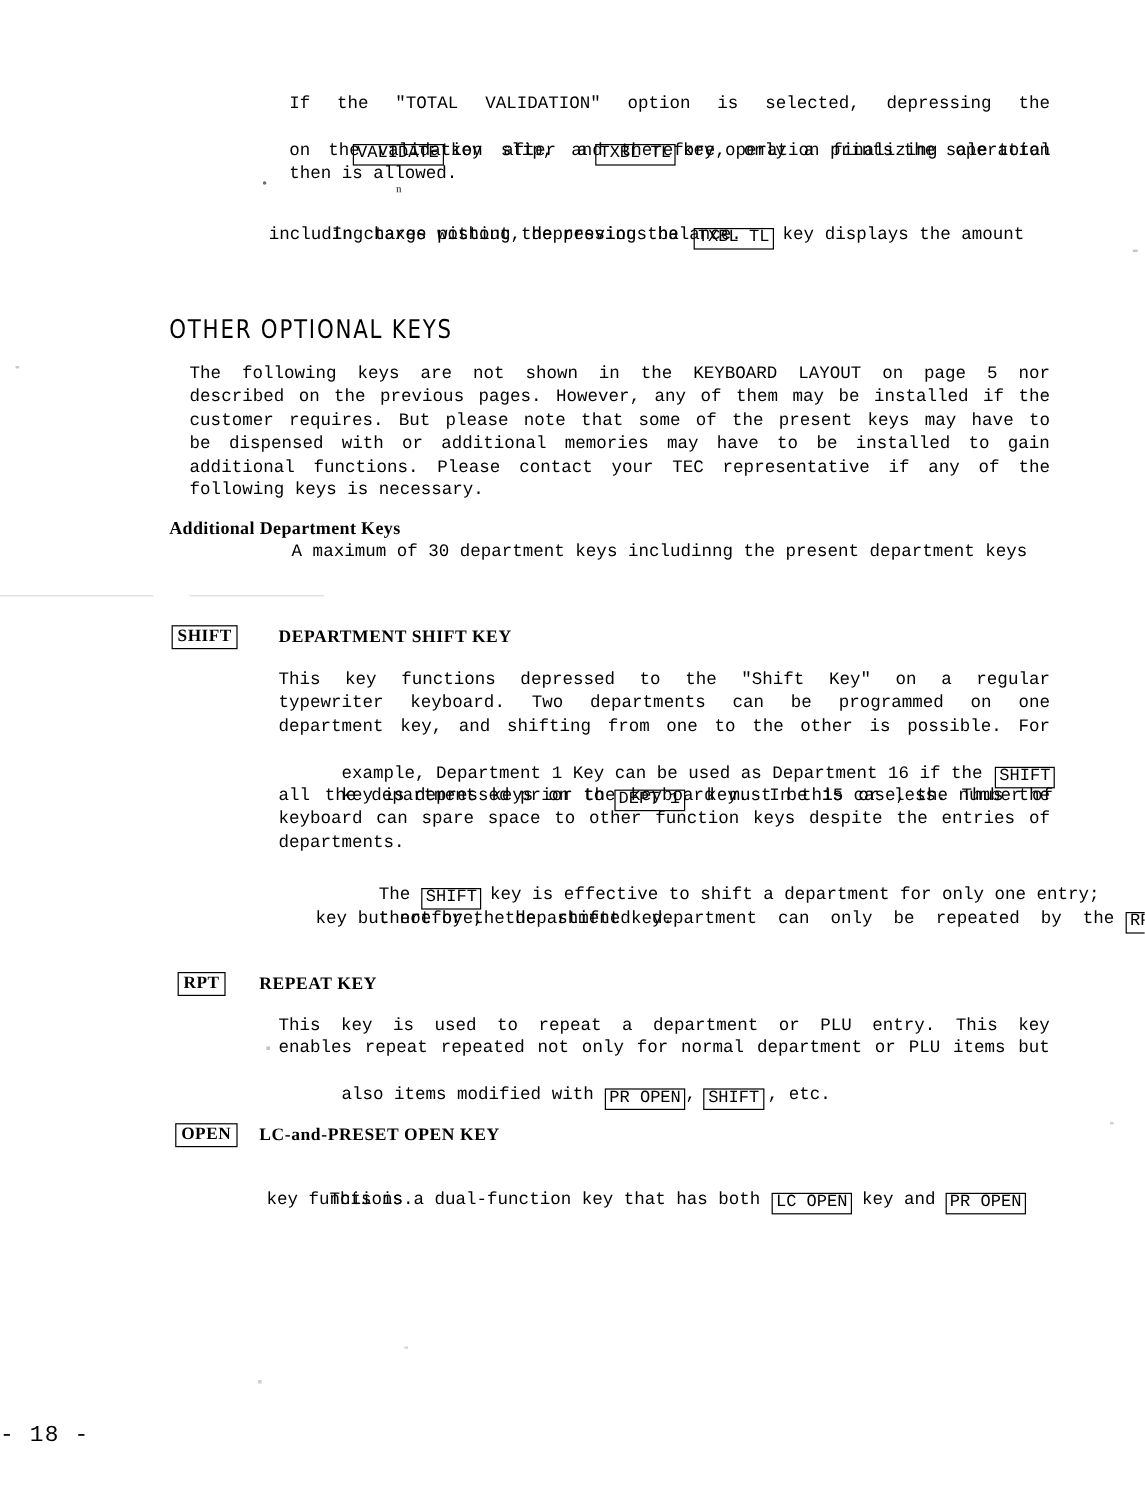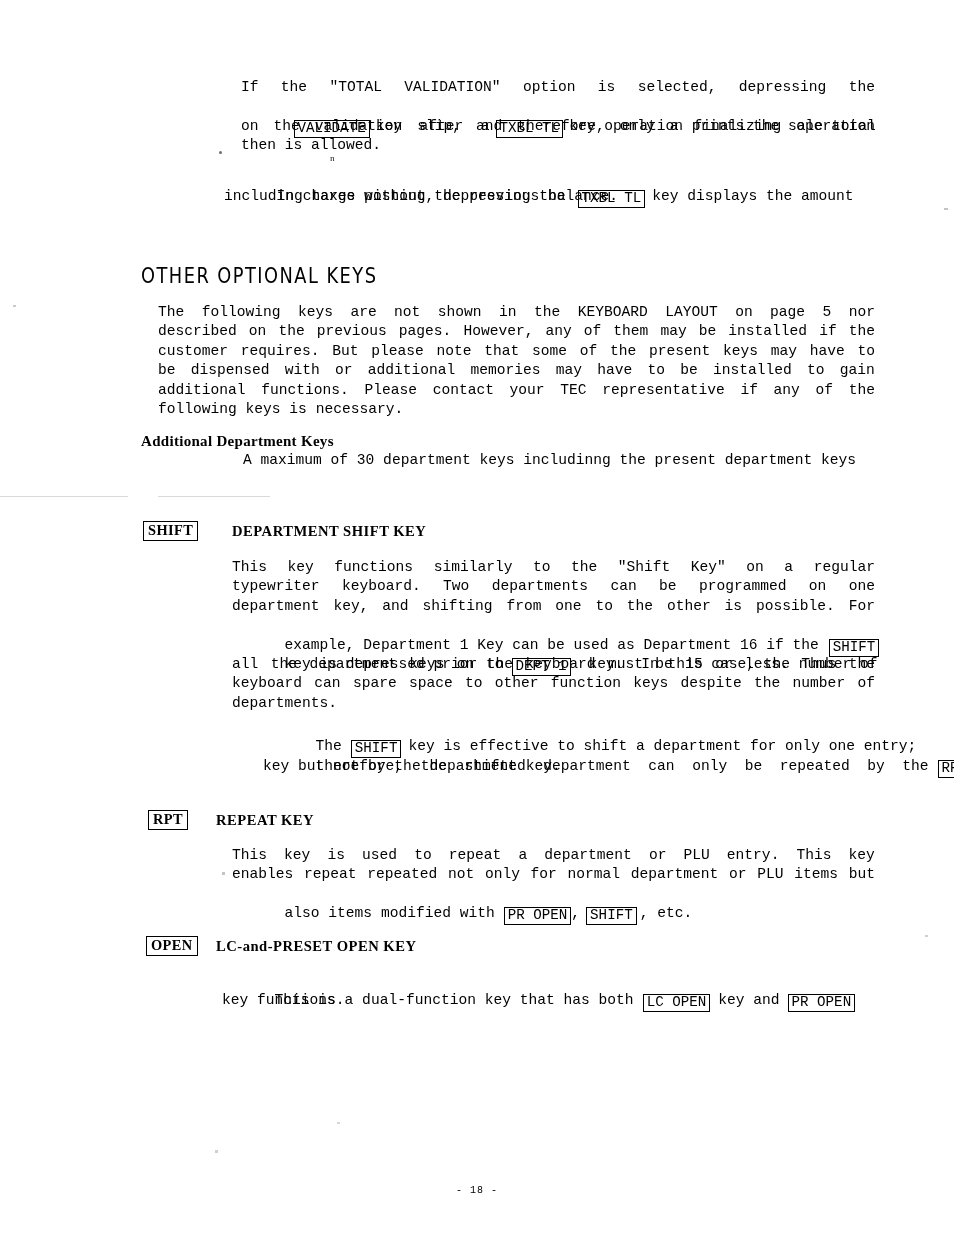--- a/index.html
+++ b/index.html
@@ -92,24 +92,23 @@
     position: absolute;
     font-family: "Liberation Serif", "DejaVu Serif", serif;
     font-size: 14.6px;
     font-weight: bold;
     letter-spacing: 0.5px;
     white-space: pre;
   }
 
   .footer {
     position: absolute;
-    font-size: 10px;
+    font-size: 19px;
     letter-spacing: 1px;
     white-space: pre;
-    text-align: center;
   }
 
   
   .artifact { position: absolute; background: #b9b9b9; }
   .artifact-dot { position: absolute; background: #6e6e6e; border-radius: 50%; }
   .artifact-hook {
     position: absolute;
     color: #3a3a3a;
     font-size: 15px;
     font-family: "Liberation Serif", serif;
@@ -259,21 +258,21 @@
   </div>
 
   <div class="margin-key" style="left:143px; top:521px;">SHIFT</div>
   <div class="key-title" style="left:232px; top:523px;">DEPARTMENT SHIFT KEY</div>
 
   <div class="para" style="left:232px; top:558px; width:643px;">
     <div class="jl spread">
       <span>This</span>
       <span>key</span>
       <span>functions</span>
-      <span>similarly</span>
+      <span>depressed</span>
       <span>to</span>
       <span>the</span>
       <span>"Shift</span>
       <span>Key"</span>
       <span>on</span>
       <span>a</span>
       <span>regular</span>
     </div>
     <div class="jl spread">
       <span>typewriter</span>
@@ -326,21 +325,21 @@
       <span>keyboard</span>
       <span>can</span>
       <span>spare</span>
       <span>space</span>
       <span>to</span>
       <span>other</span>
       <span>function</span>
       <span>keys</span>
       <span>despite</span>
       <span>the</span>
-      <span>number</span>
+      <span>entries</span>
       <span>of</span>
     </div>
     <div class="ln">departments.</div>
   </div>
 
   <div class="para" style="left:232px; top:718px; width:643px;margin-left:31px;">
     <div class="ln" style="height:19.4px;">
       <span>The</span><span style="display:inline-block;width:9px;"></span><span class="keycap">SHIFT</span><span style="padding-left:7px;">key is effective to shift a department for only one entry;</span>
     </div>
     <div class="ln" style="height:19.4px;">

